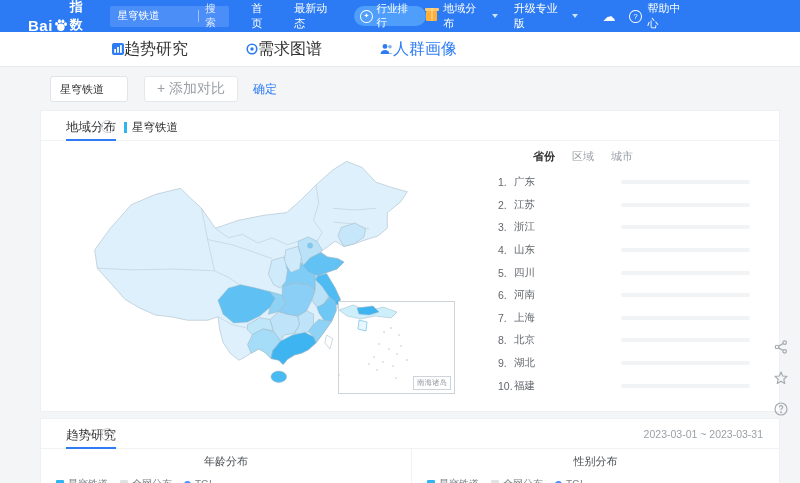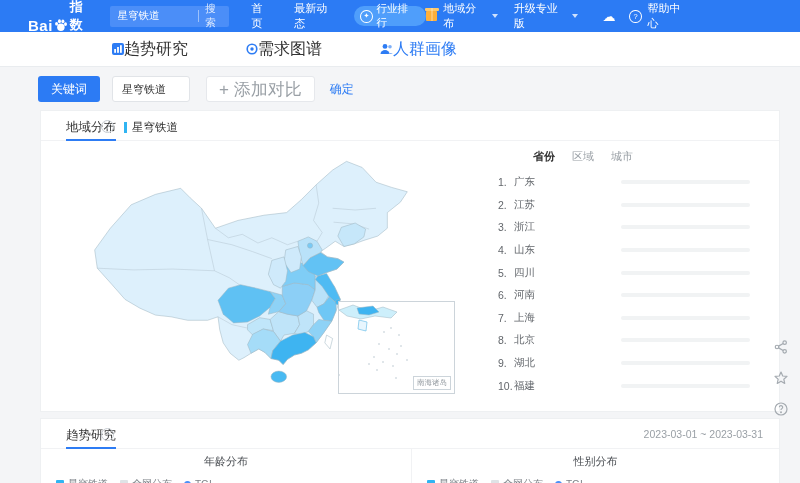--- a/index.html
+++ b/index.html
@@ -38,21 +38,21 @@
   .snav-tab{display:flex;align-items:center;gap:0;font-size:16px;color:#333;cursor:pointer;}
   .snav-tab.active{color:#2d7cf4;}
   
   .filterbar{height:44px;display:flex;align-items:center;padding-left:38px;}
   .kwbtn{height:26px;background:#2c7bf4;color:#fff;font-size:12px;border-radius:3px;padding:0 13px;
     display:flex;align-items:center;cursor:pointer;}
   .kwbox{height:24px;background:#fff;border:1px solid #e1e4e8;border-radius:3px;margin-left:12px;
     display:flex;align-items:center;}
   .kwbox input{width:58px;border:none;outline:none;font-size:11px;color:#333;padding:0 9px;font-family:inherit;background:transparent;}
   .addcmp{height:24px;background:#fff;border:1px solid #e6e8ec;border-radius:3px;margin-left:16px;
-    padding:0 12px;display:flex;align-items:center;font-size:17px;color:#9aa0a6;cursor:pointer;}
+    padding:0 12px;display:flex;align-items:center;font-size:14px;color:#9aa0a6;cursor:pointer;}
   .confirm{margin-left:15px;font-size:12px;color:#2d7cf4;cursor:pointer;}
   
   .card{position:absolute;left:40px;width:740px;background:#fff;border:1px solid #eef0f2;box-sizing:border-box;}
   .card1{top:110px;height:302px;}
   .card2{top:418px;height:80px;}
   .chdr{position:relative;height:29px;border-bottom:1px solid #f1f2f4;}
   .ctitle{position:absolute;left:25px;top:8px;font-size:12.5px;color:#333;}
   .info-ico{position:absolute;top:9px;width:11px;height:11px;border-radius:50%;border:1px solid #c6cbd1;
     color:#c6cbd1;font-size:7.5px;display:flex;align-items:center;justify-content:center;}
   .kwlegend{position:absolute;left:83px;top:9px;display:flex;align-items:center;gap:5px;font-size:11.5px;color:#333;}
@@ -158,21 +158,20 @@
       <circle cx="5" cy="3.4" r="2.4" fill="#2d7cf4"></circle>
       <path d="M0.5,11 a4.5,4 0 0 1 9,0 Z" fill="#2d7cf4"></path>
       <circle cx="10" cy="3.8" r="1.8" fill="#7fb0f8"></circle>
       <path d="M8.2,11 a3.4,3 0 0 1 4.6,0 Z" fill="#7fb0f8"></path>
     </svg>
     <span>人群画像</span>
   </div>
 </div>
 
 <div class="filterbar">
-  <div class="kwbtn">关键词</div>
   <div class="kwbox">
     <input readonly="" value="星穹铁道" style="">
   </div>
   <div class="addcmp">+ 添加对比</div>
   <div class="confirm">确定</div>
 </div>
 
 <div class="card card1">
   <div class="chdr">
     <span class="ctitle">地域分布</span>

